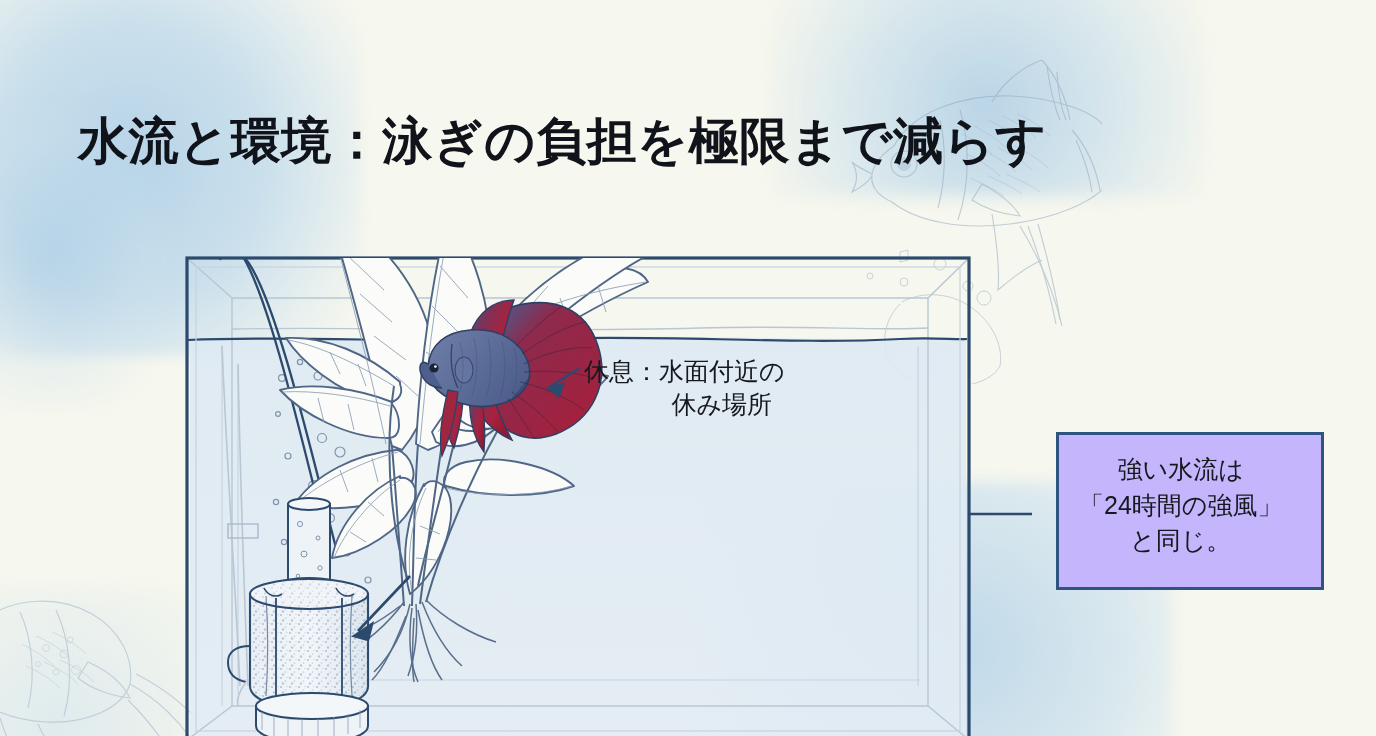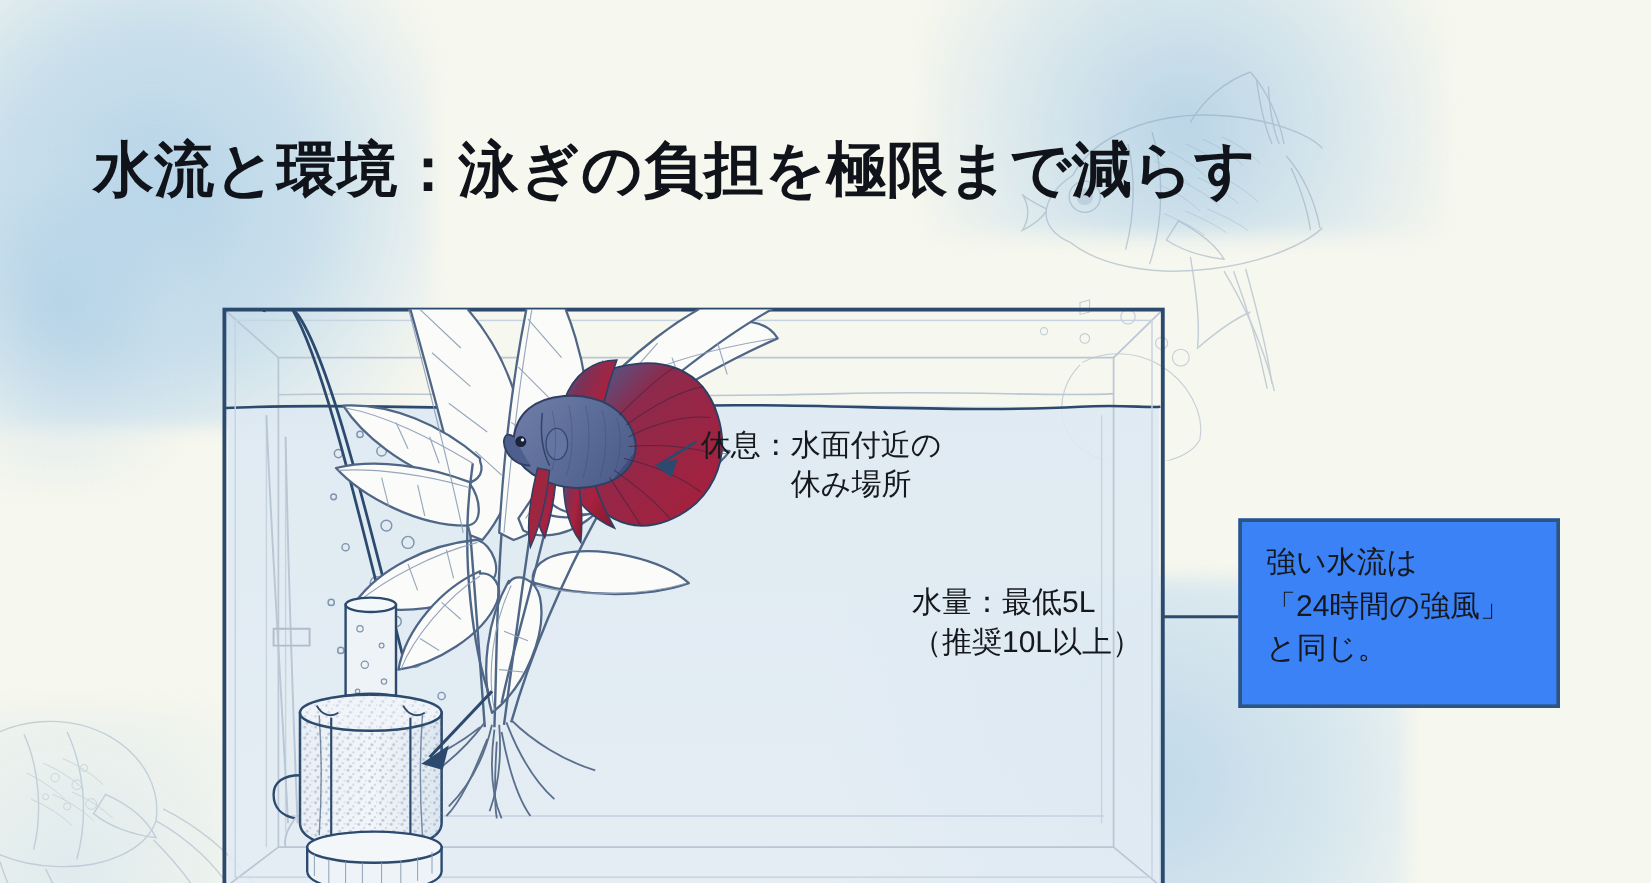--- a/index.html
+++ b/index.html
@@ -51,30 +51,32 @@
   }
 
   
   #illus{position:absolute;left:0;top:0;width:1376px;height:736px;}
 
   
   .label{
     position:absolute;color:#15181c;
     font-size:25px;line-height:1.33;white-space:pre;
     font-family:"Liberation Sans","DejaVu Sans",sans-serif;
+    text-align:center;
   }
   #label-rest{left:584px;top:309px;}
   #label-volume{left:760px;top:440px;}
   #label-flow{left:410px;top:535px;}
 
   
   #callout{
-    position:absolute;left:1032px;top:386px;width:268px;height:158px;
-    border:3px solid #2d5580;background:#3b82f6;
+    position:absolute;left:1056px;top:386px;width:268px;height:158px;
+    border:3px solid #2d5580;background:#c4b5fd;
     box-sizing:border-box;
+    text-align:center;
   }
   #callout-text{
     position:absolute;left:20px;top:17px;
     font-size:25px;line-height:1.42;color:#15181c;white-space:pre;
     font-family:"Liberation Sans","DejaVu Sans",sans-serif;
   }
 </style>
 </head>
 <body>
 
@@ -460,22 +462,20 @@
       <polygon points="354,590 372,578 368,594"></polygon>
     </g>
 
     <g stroke="#2c4a6e" stroke-width="2.6">
       <line x1="969" y1="468" x2="1032" y2="468"></line>
     </g>
   </svg>
 
   <div class="label" id="label-rest">休息：水面付近の
 　　　休み場所</div>
-  <div class="label" id="label-volume">水量：最低5L
-（推奨10L以上）</div>
 
   <div id="callout">
     <div id="callout-text">強い水流は
 「24時間の強風」
 と同じ。</div>
   </div>
 
 </div>
 
 </body></html>

